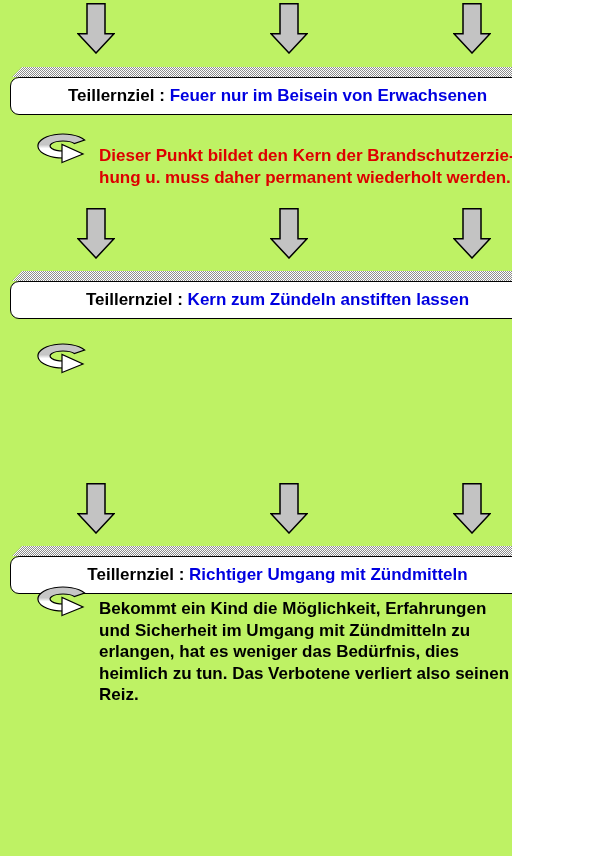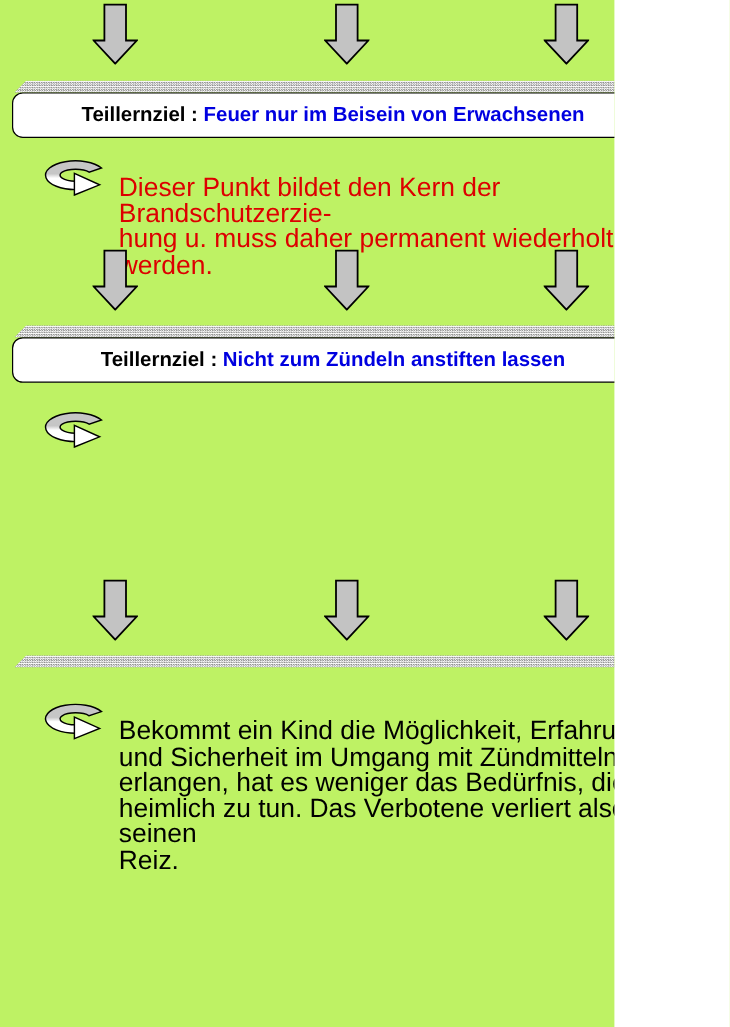--- a/index.html
+++ b/index.html
@@ -28,21 +28,21 @@
   }
   .gb1{top:77px}.gb2{top:281px}.gb3{top:556px}
   .box-label{white-space:pre;}
   .title-blue{color:#0000e0;}
   
   .note{position:absolute;left:33px;display:flex;align-items:flex-start;}
   .n1{top:131px}.n2{top:341px}.n3{top:584px}
   .curved-arrow{flex:0 0 auto;}
   .note-text{
     margin-left:8px;padding-top:14px;width:492px;
-    font-size:22px;line-height:21.5px;font-weight:normal;color:#000;
+    font-size:17px;line-height:21.5px;font-weight:bold;color:#000;
     white-space:pre-line;
   }
   .note-red{color:#dd0000;}
 </style>
 </head>
 <body>
 
 <svg width="0" height="0" style="position:absolute">
   <defs>
     <linearGradient id="bandGrad" x1="0" y1="0" x2="0" y2="1">
@@ -89,21 +89,21 @@
     <svg class="down-arrow a2" width="38" height="51" viewBox="0 0 38 51">
         <polygon points="10,0.75 28,0.75 28,30.75 37,30.75 19,50 1,30.75 10,30.75" fill="#c3c3c3" stroke="#000" stroke-width="1.5"></polygon>
       </svg>
     <svg class="down-arrow a3" width="38" height="51" viewBox="0 0 38 51">
         <polygon points="10,0.75 28,0.75 28,30.75 37,30.75 19,50 1,30.75 10,30.75" fill="#c3c3c3" stroke="#000" stroke-width="1.5"></polygon>
       </svg>
   </div>
 
   <div class="box-shadow bs2"></div>
   <div class="goal-box gb2">
-    <div class="box-label"><span>Teillernziel : </span><span class="title-blue">Nicht zum Zündeln anstiften lassen</span></div>
+    <div class="box-label"><span>Teillernziel : </span><span class="title-blue">Kern zum Zündeln anstiften lassen</span></div>
   </div>
 
   <div class="note n2">
     <svg class="curved-arrow" width="58" height="42" viewBox="0 0 58 42">
       <path d="M51.6,9 A25,12 0 1 0 30,27 L30,20 A13,5 0 1 1 41.3,12.5 Z" fill="url(#bandGrad)" stroke="#000" stroke-width="1.2"></path>
       <polygon points="29,31.5 50,23 29,13.5" fill="#ffffff" stroke="#000" stroke-width="1.2"></polygon>
     </svg>
   </div>
 
   <div class="arrow-row r3">
@@ -112,20 +112,23 @@
       </svg>
     <svg class="down-arrow a2" width="38" height="51" viewBox="0 0 38 51">
         <polygon points="10,0.75 28,0.75 28,30.75 37,30.75 19,50 1,30.75 10,30.75" fill="#c3c3c3" stroke="#000" stroke-width="1.5"></polygon>
       </svg>
     <svg class="down-arrow a3" width="38" height="51" viewBox="0 0 38 51">
         <polygon points="10,0.75 28,0.75 28,30.75 37,30.75 19,50 1,30.75 10,30.75" fill="#c3c3c3" stroke="#000" stroke-width="1.5"></polygon>
       </svg>
   </div>
 
   <div class="box-shadow bs3"></div>
+  <div class="goal-box gb3">
+    <div class="box-label"><span>Teillernziel : </span><span class="title-blue">Richtiger Umgang mit Zündmitteln</span></div>
+  </div>
 
   <div class="note n3">
     <svg class="curved-arrow" width="58" height="42" viewBox="0 0 58 42">
       <path d="M51.6,9 A25,12 0 1 0 30,27 L30,20 A13,5 0 1 1 41.3,12.5 Z" fill="url(#bandGrad)" stroke="#000" stroke-width="1.2"></path>
       <polygon points="29,31.5 50,23 29,13.5" fill="#ffffff" stroke="#000" stroke-width="1.2"></polygon>
     </svg>
     <div class="note-text">Bekommt ein Kind die Möglichkeit, Erfahrungen
 und Sicherheit im Umgang mit Zündmitteln zu
 erlangen, hat es weniger das Bedürfnis, dies
 heimlich zu tun. Das Verbotene verliert also seinen

